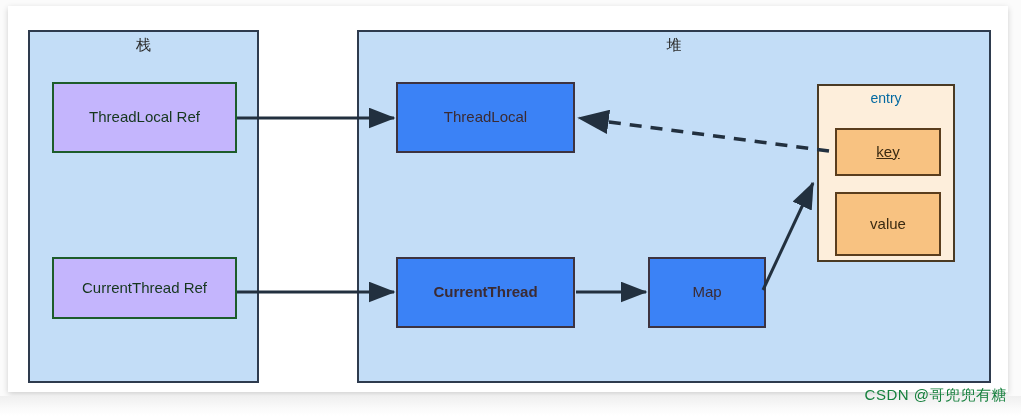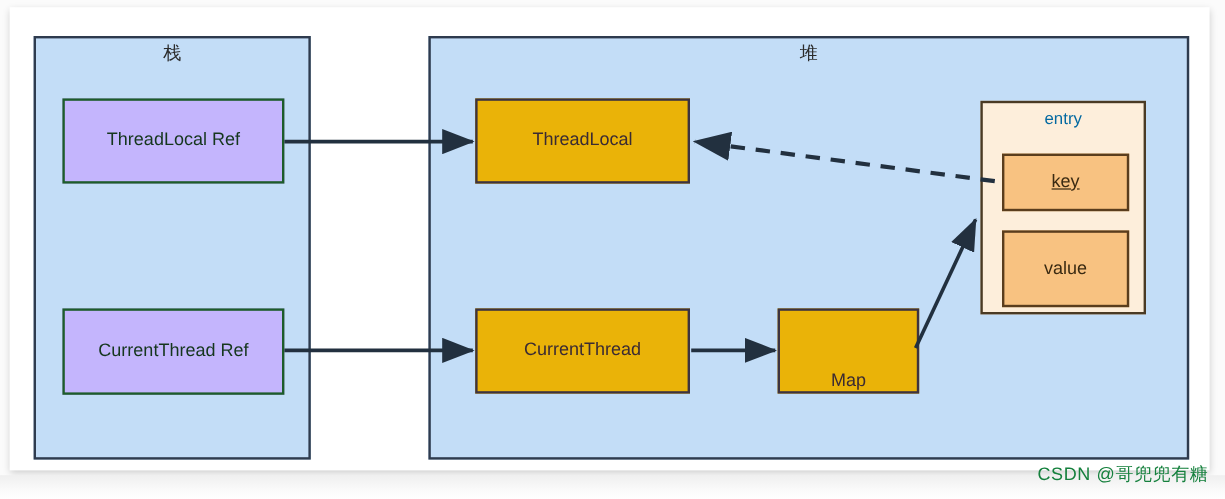--- a/index.html
+++ b/index.html
@@ -64,21 +64,21 @@
     font-size: 15px;
     line-height: 1.1;
     text-align: center;
   }
   .node-green {
     background: #c4b5fd;
     border: 2px solid #1d5c2b;
     color: #15361d;
   }
   .node-pink {
-    background: #eab308;
+    background: #3b82f6;
     border: 2px solid #3d3340;
     color: #3b2b33;
   }
   .node-entry {
     background: #fdeedb;
     border: 2px solid #4a3a24;
     color: #3b3020;
     display: block;
   }
   .entry-title {
@@ -128,33 +128,33 @@
   </div>
 
   <div class="container-box" style="left:357px; top:30px; width:634px; height:353px;">
     <div class="container-title">堆</div>
   </div>
 
   <div class="node node-green" style="left:52px; top:82px; width:185px; height:71px;">
     <span>ThreadLocal Ref</span>
   </div>
 
-  <div class="node node-green" style="left:52px; top:257px; width:185px; height:72px;">
+  <div class="node node-green" style="left:52px; top:257px; width:185px; height:62px;">
     <span>CurrentThread Ref</span>
   </div>
 
   <div class="node node-pink" style="left:396px; top:82px; width:179px; height:71px;">
     <span>ThreadLocal</span>
   </div>
 
-  <div class="node node-pink" style="left:396px; top:257px; width:179px; height:71px;">
+  <div class="node node-pink" style="left:396px; top:257px; width:179px; height:71px;font-weight:bold;">
     <span>CurrentThread</span>
   </div>
 
-  <div class="node node-pink" style="left:648px; top:257px; width:118px; height:71px;align-items:flex-end;">
+  <div class="node node-pink" style="left:648px; top:257px; width:118px; height:71px;">
     <span>Map</span>
   </div>
 
   <div class="node node-entry" style="left:817px; top:84px; width:138px; height:178px;">
     <div class="entry-title">entry</div>
 
     <div class="node node-orange" style="left:16px; top:42px; width:106px; height:48px;text-decoration:underline;">
       <span>key</span>
     </div>
 

